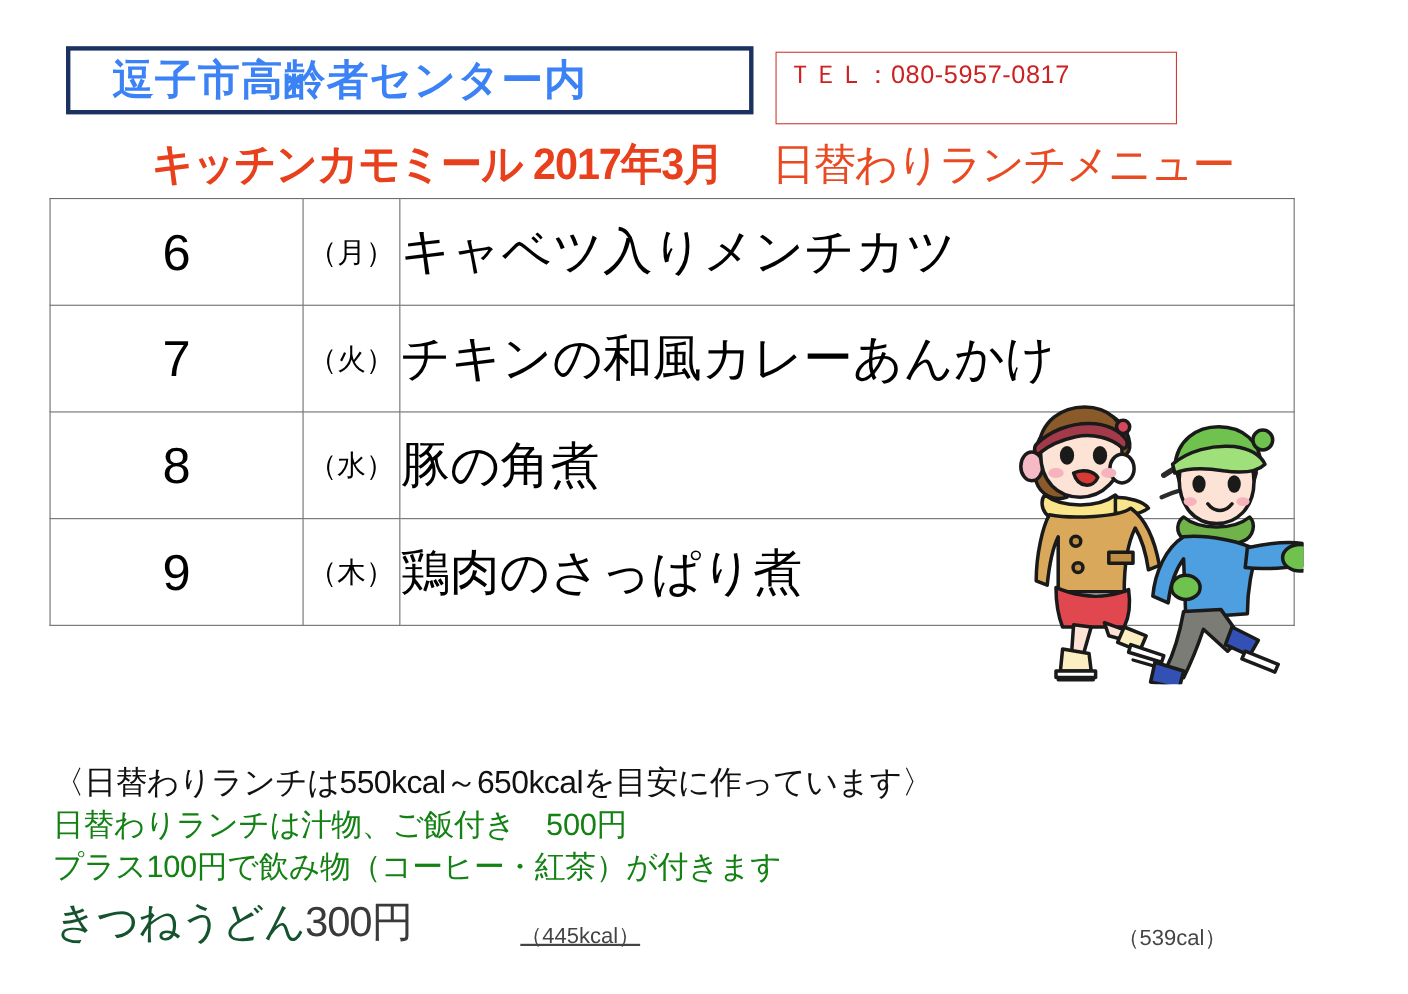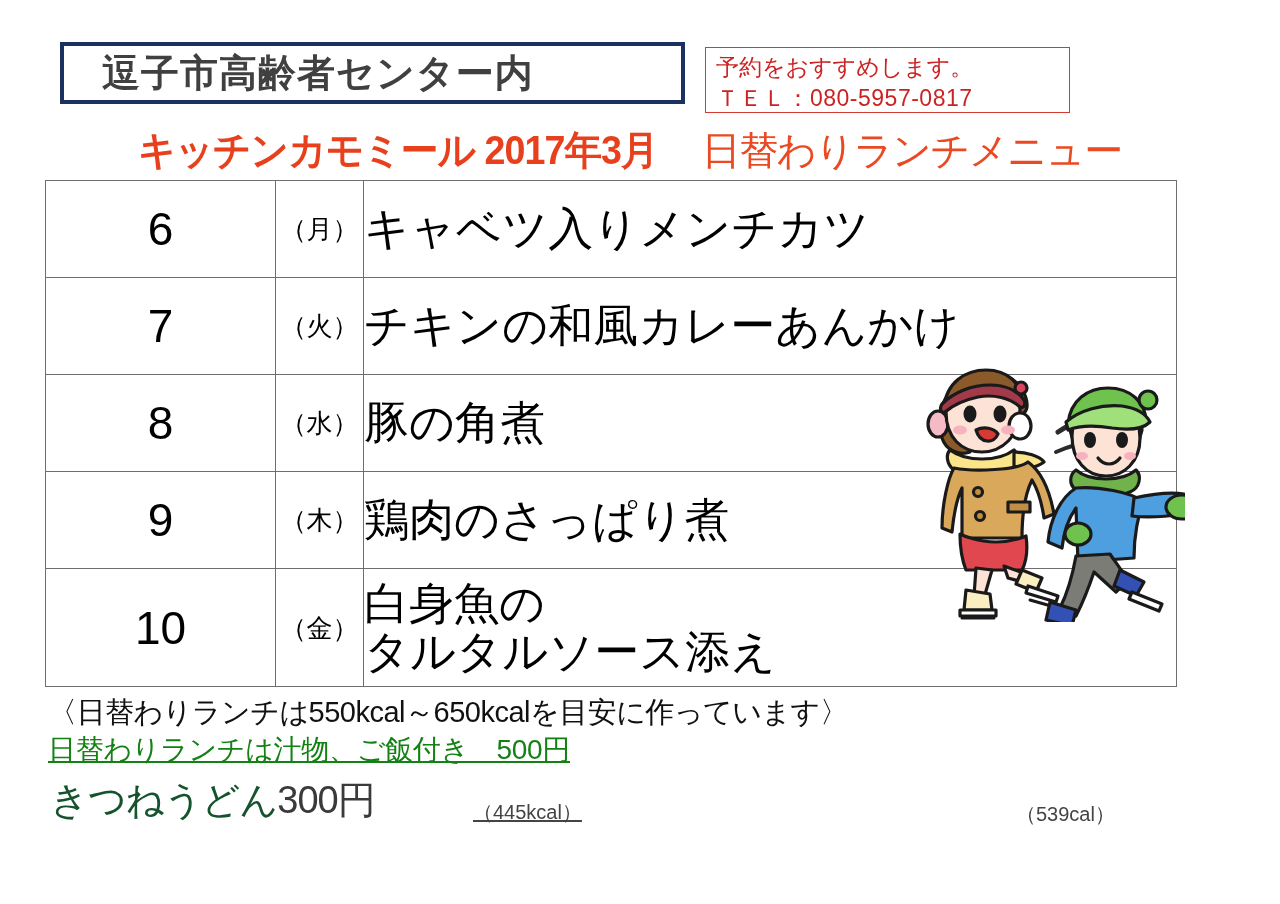--- a/index.html
+++ b/index.html
@@ -17,21 +17,21 @@
     position:absolute;left:0;top:0;width:1280px;height:128px;
   }
   .venue-box{
     position:absolute;left:60px;top:42px;width:625px;height:62px;
     border:4px solid #1b3160;
     background:#ffffff;
     box-sizing:border-box;
     display:flex;align-items:center;
   }
   .venue-text{
-    font-size:38px;font-weight:bold;color:#404040;
+    font-size:38px;font-weight:bold;color:#3b82f6;
     letter-spacing:1px;
     padding-left:38px;
     white-space:nowrap;
     line-height:1;
   }
   .reserve-box{
     position:absolute;left:705px;top:47px;width:365px;height:66px;
     border:1.5px solid #d13b32;
     background:#ffffff;
     box-sizing:border-box;
@@ -105,21 +105,20 @@
   .footer{
     position:absolute;left:48px;top:652px;width:1190px;margin-top:42px;
   }
   .f-kcal{
     font-size:29px;color:#111;line-height:1.28;white-space:nowrap;
     letter-spacing:-0.5px;
   }
   .f-green{
     font-size:28px;color:#138113;line-height:1.36;white-space:nowrap;
     letter-spacing:-0.3px;
-    text-decoration:underline;
   }
   .udon-row{
     position:relative;height:52px;margin-top:6px;
   }
   .udon-a{position:absolute;left:2px;top:0;white-space:nowrap;}
   .udon-b{position:absolute;left:565px;top:0;white-space:nowrap;}
   .u-name{font-size:38px;color:#14532d;letter-spacing:-1px;}
   .u-price{font-size:38px;color:#3a3a3a;letter-spacing:-1px;}
   .u-cal{font-size:20px;color:#444;}
   .cal-a{position:absolute;left:425px;top:24px;white-space:nowrap;text-decoration:underline;}
@@ -144,21 +143,20 @@
 
 <div class="page">
 
   <div class="header-row">
 
     <div class="venue-box">
       <div class="venue-text">逗子市高齢者センター内</div>
     </div>
 
     <div class="reserve-box">
-      <div class="reserve-line">予約をおすすめします。</div>
       <div class="reserve-line tel">ＴＥＬ：080-5957-0817</div>
     </div>
   </div>
 
   <div class="headline">
     <span class="hl-strong">キッチンカモミール 2017年3月</span><span class="hl-normal">日替わりランチメニュー</span>
   </div>
 
   <table class="menu-table">
     <colgroup>
@@ -188,28 +186,20 @@
           <span>豚の角煮</span>
         </td>
       </tr>
       <tr class="row-4">
         <td class="cell-date">9</td>
         <td class="cell-day">（木）</td>
         <td class="cell-dish">
           <span>鶏肉のさっぱり煮</span>
         </td>
       </tr>
-      <tr class="row-5">
-        <td class="cell-date">10</td>
-        <td class="cell-day">（金）</td>
-        <td class="cell-dish">
-          <span>白身魚の</span>
-          <span class="l2">タルタルソース添え</span>
-        </td>
-      </tr>
     </tbody>
   </table>
 
   <div class="clipart">
     <svg viewBox="0 0 305 270" xmlns="http://www.w3.org/2000/svg">
       <g stroke="#1a1a1a" stroke-width="3.2" stroke-linejoin="round" stroke-linecap="round">
 
         <g>
 
           <path d="M73 38 C60 48 56 70 62 86 C66 98 78 104 90 100 L96 60 Z" fill="#8a5a2b"></path>
@@ -297,20 +287,21 @@
           <path d="M160 272 L198 280 L196 287 L159 279 Z" fill="#ffffff"></path>
           <path d="M252 240 L282 252 L279 259 L249 247 Z" fill="#ffffff"></path>
         </g>
       </g>
     </svg>
   </div>
 
   <div class="footer">
     <div class="f-kcal">〈日替わりランチは550kcal～650kcalを目安に作っています〉</div>
     <div class="f-green">日替わりランチは汁物、ご飯付き　500円</div>
+    <div class="f-green">プラス100円で飲み物（コーヒー・紅茶）が付きます</div>
 
     <div class="udon-row">
       <div class="udon-a">
         <span class="u-name">きつねうどん</span><span class="u-price">300円</span>
       </div>
       <div class="cal-a u-cal">（445kcal）</div>
 
       <div class="cal-b u-cal">（539cal）</div>
     </div>
   </div>

